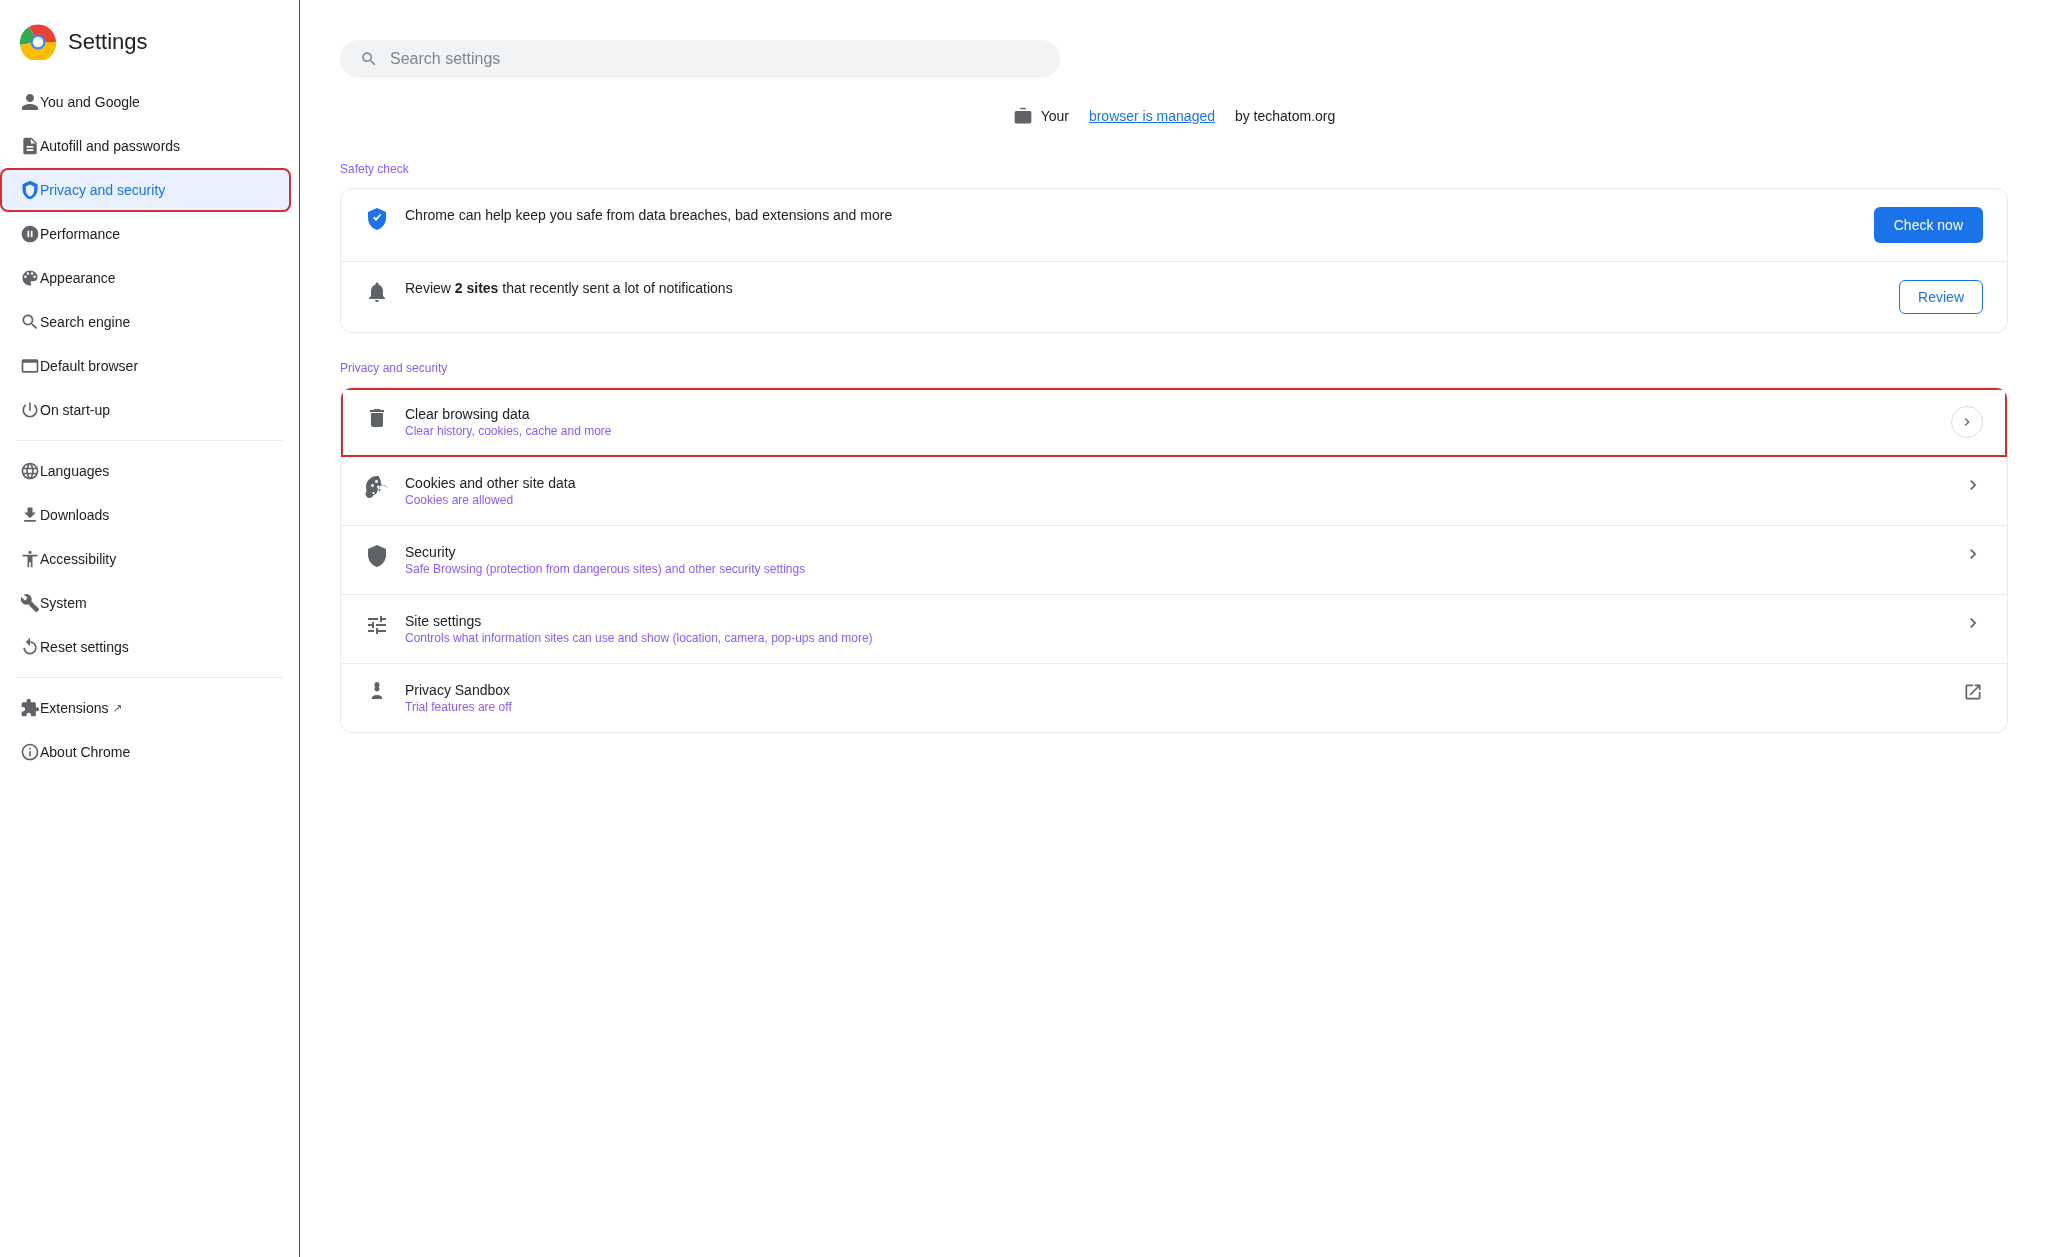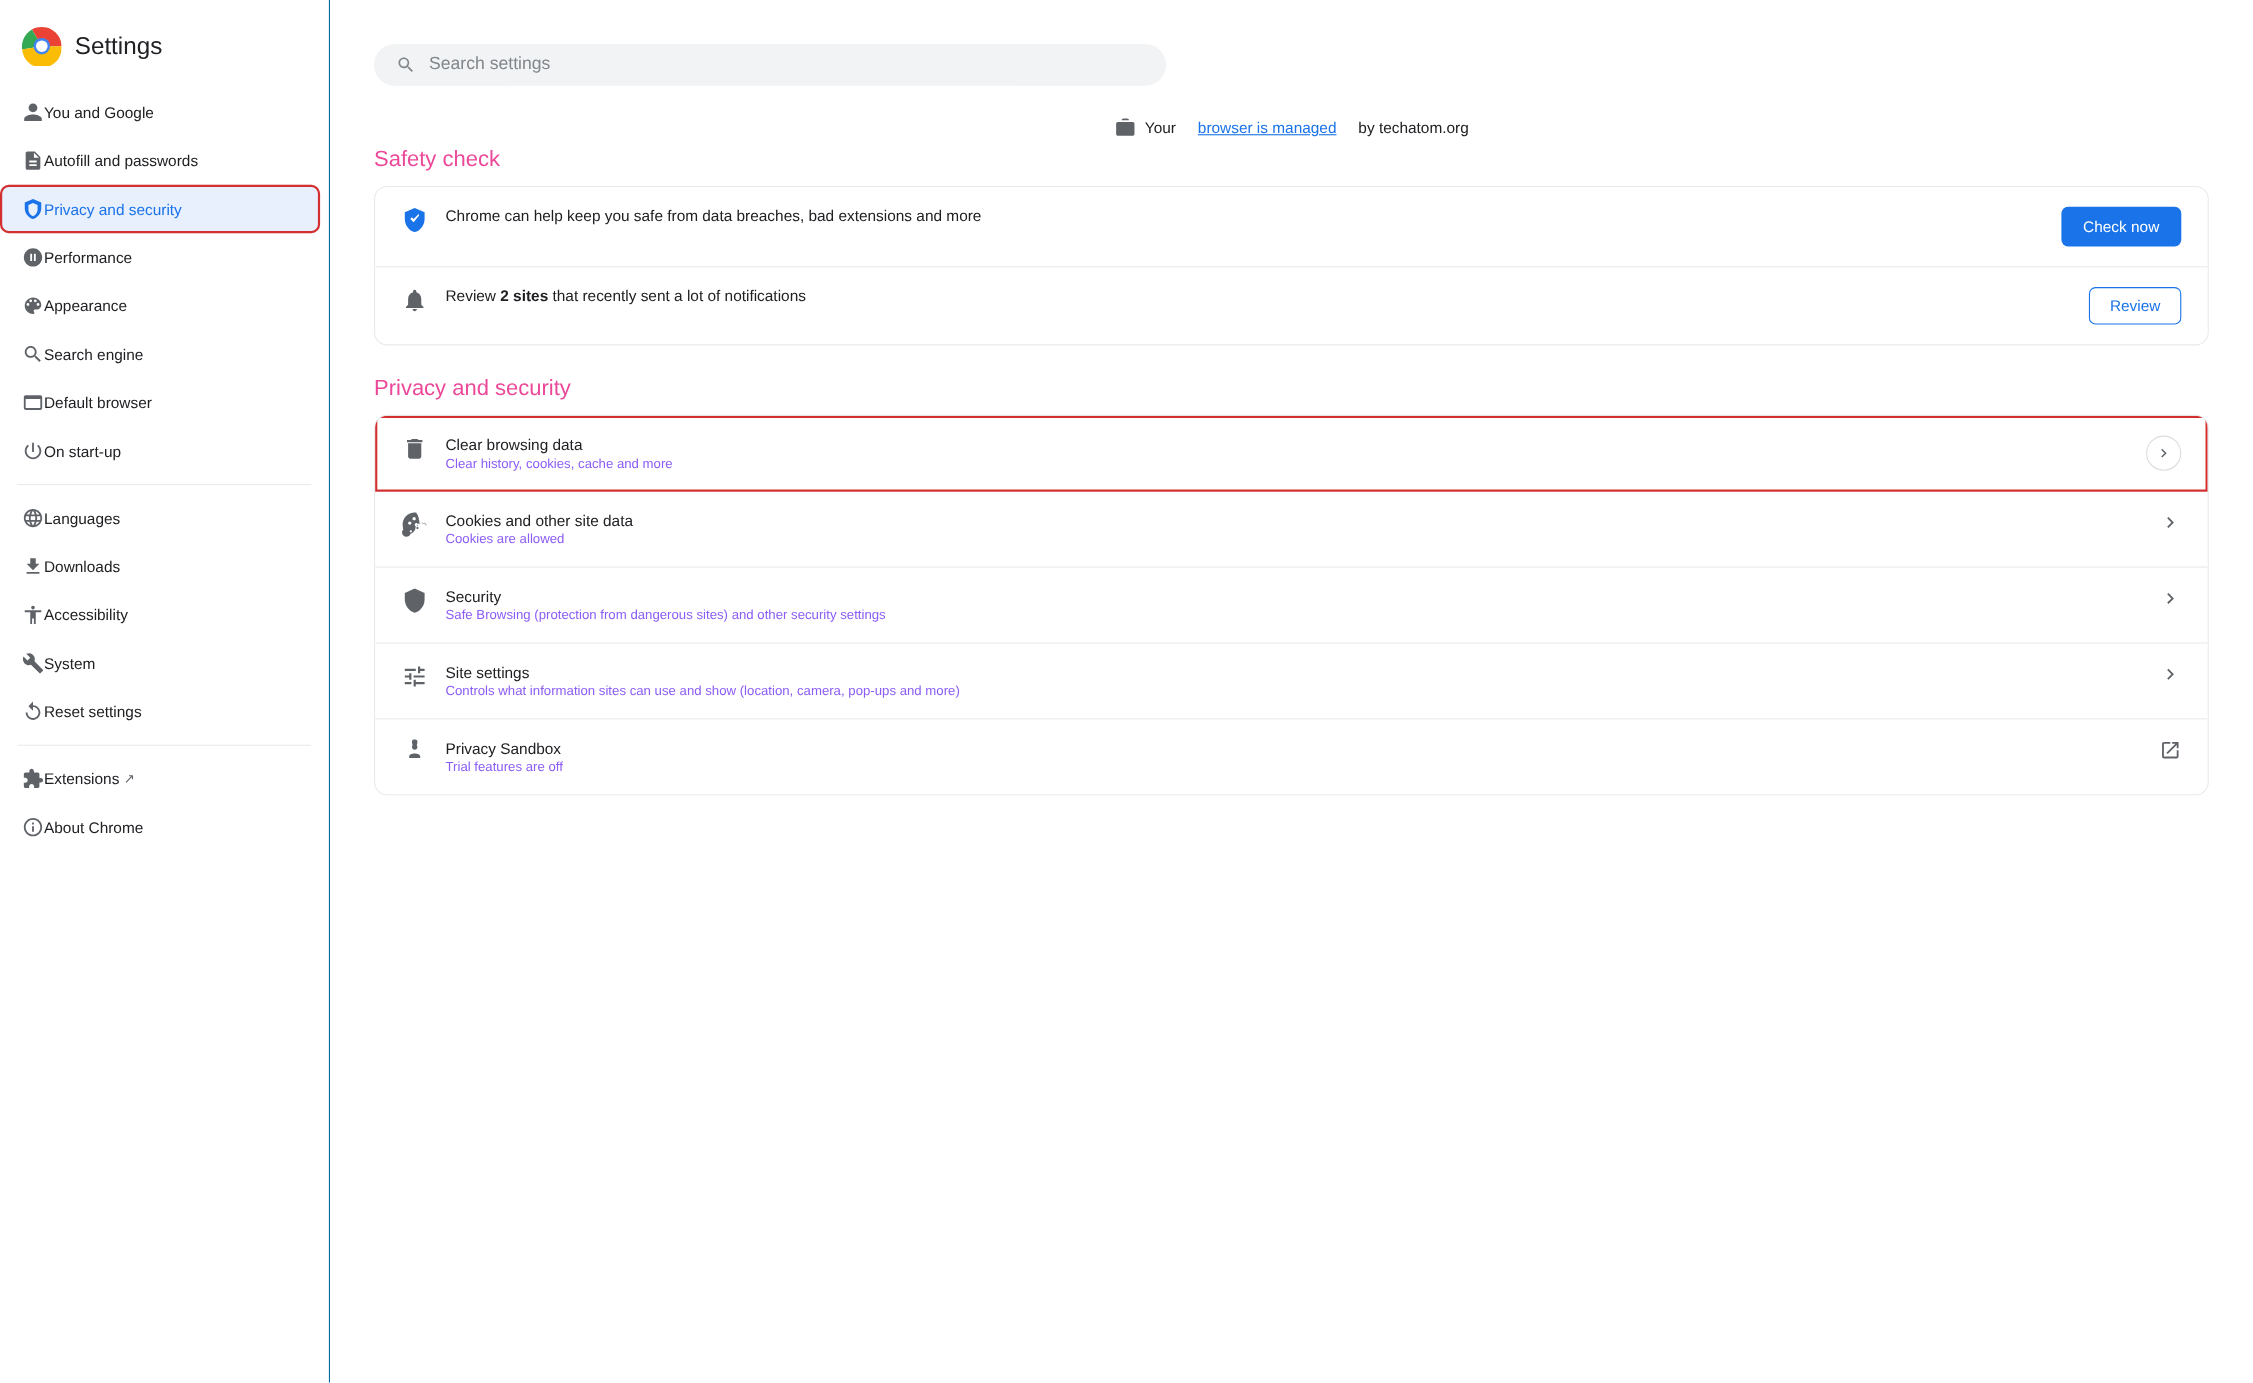--- a/index.html
+++ b/index.html
@@ -102,34 +102,34 @@
     .search-bar input::placeholder {
       color: #80868b;
     }
 
     
     .managed-banner {
       display: flex;
       align-items: center;
       justify-content: center;
       gap: 8px;
-      margin-bottom: 8px;
+      margin-bottom: 36px;
       font-size: 14px;
       color: #202124;
     }
     .managed-banner a {
       color: #1a73e8;
       text-decoration: underline;
     }
 
     
     .section-title {
-      font-size: 20px;
+      font-size: 12px;
       font-weight: 500;
-      color: #ec4899;
+      color: #8b5cf6;
       margin-bottom: 12px;
     }
 
     
     .card {
       background: #fff;
       border: 1px solid #e8eaed;
       border-radius: 12px;
       margin-bottom: 28px;
       overflow: hidden;

